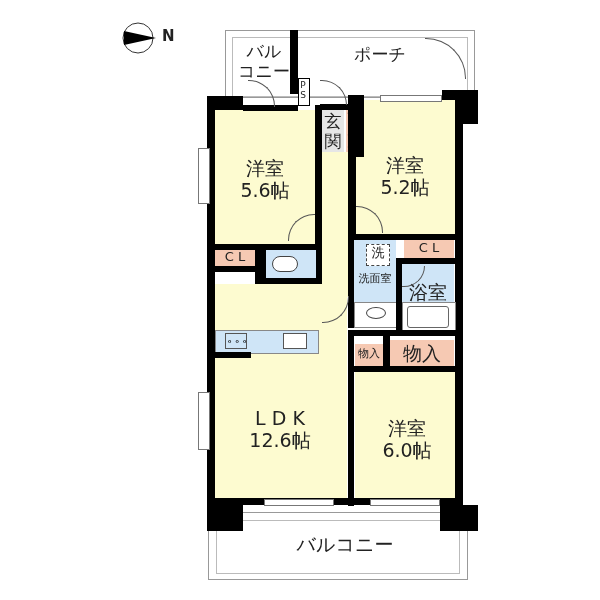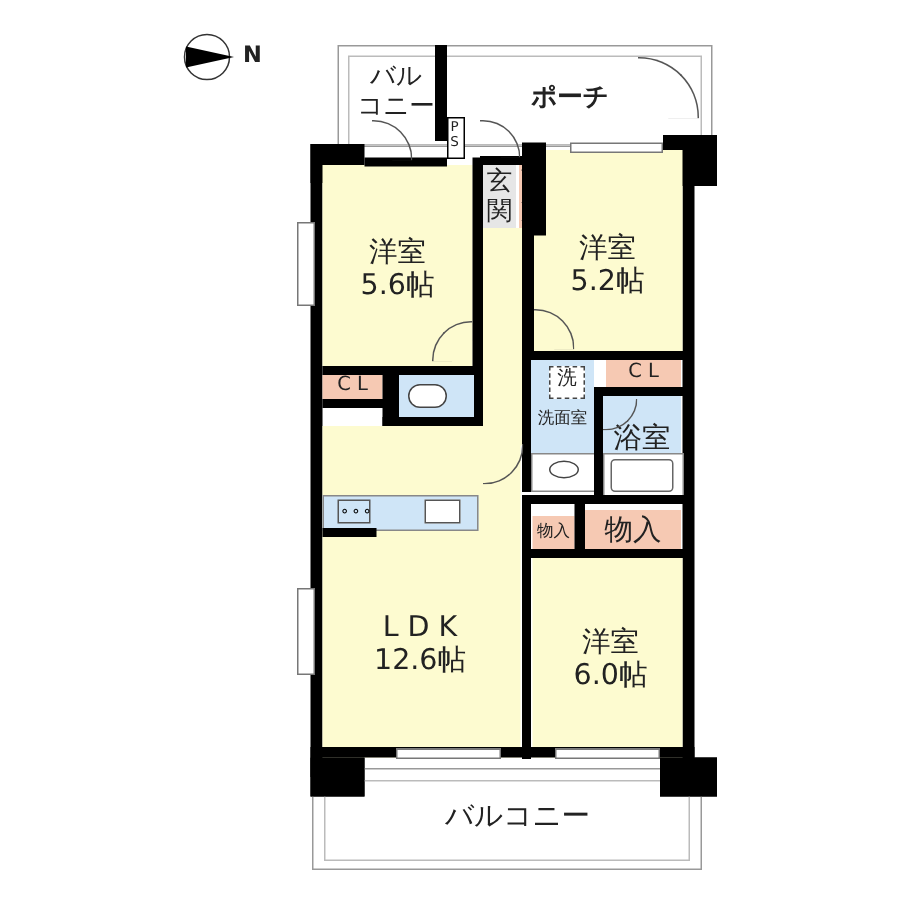--- a/index.html
+++ b/index.html
@@ -31,21 +31,21 @@
   </svg>
   <span class="lbl" style="left:40px;top:6px;font-size:15px;font-weight:bold;">N</span>
 </div>
 
 <div class="thin" style="left:225px;top:30px;width:248px;height:66px;border-color:#999;"></div>
 <div class="thin" style="left:232px;top:37px;width:234px;height:58px;border-color:#bbb;"></div>
 
 <div class="lbl mid" style="left:236px;top:42px;width:56px;">バル
 コニー</div>
 
-<div class="lbl mid" style="left:340px;top:56px;width:80px;font-weight:bold;">ポーチ</div>
+<div class="lbl mid" style="left:340px;top:45px;width:80px;">ポーチ</div>
 
 <div class="wall" style="left:290px;top:30px;width:8px;height:64px;"></div>
 <div class="room white" style="left:298px;top:78px;width:10px;height:26px;border:1px solid #000;"></div>
 <div class="lbl xs" style="left:298px;top:80px;width:10px;font-size:9px;">P
 S</div>
 
 <div class="door" style="left:425px;top:38px;width:40px;height:40px;border-top-right-radius:40px;border-left:none;border-bottom:none;"></div>
 
 <div class="wall" style="left:207px;top:96px;width:8px;height:422px;"></div>
 <div class="wall" style="left:455px;top:96px;width:8px;height:422px;"></div>

